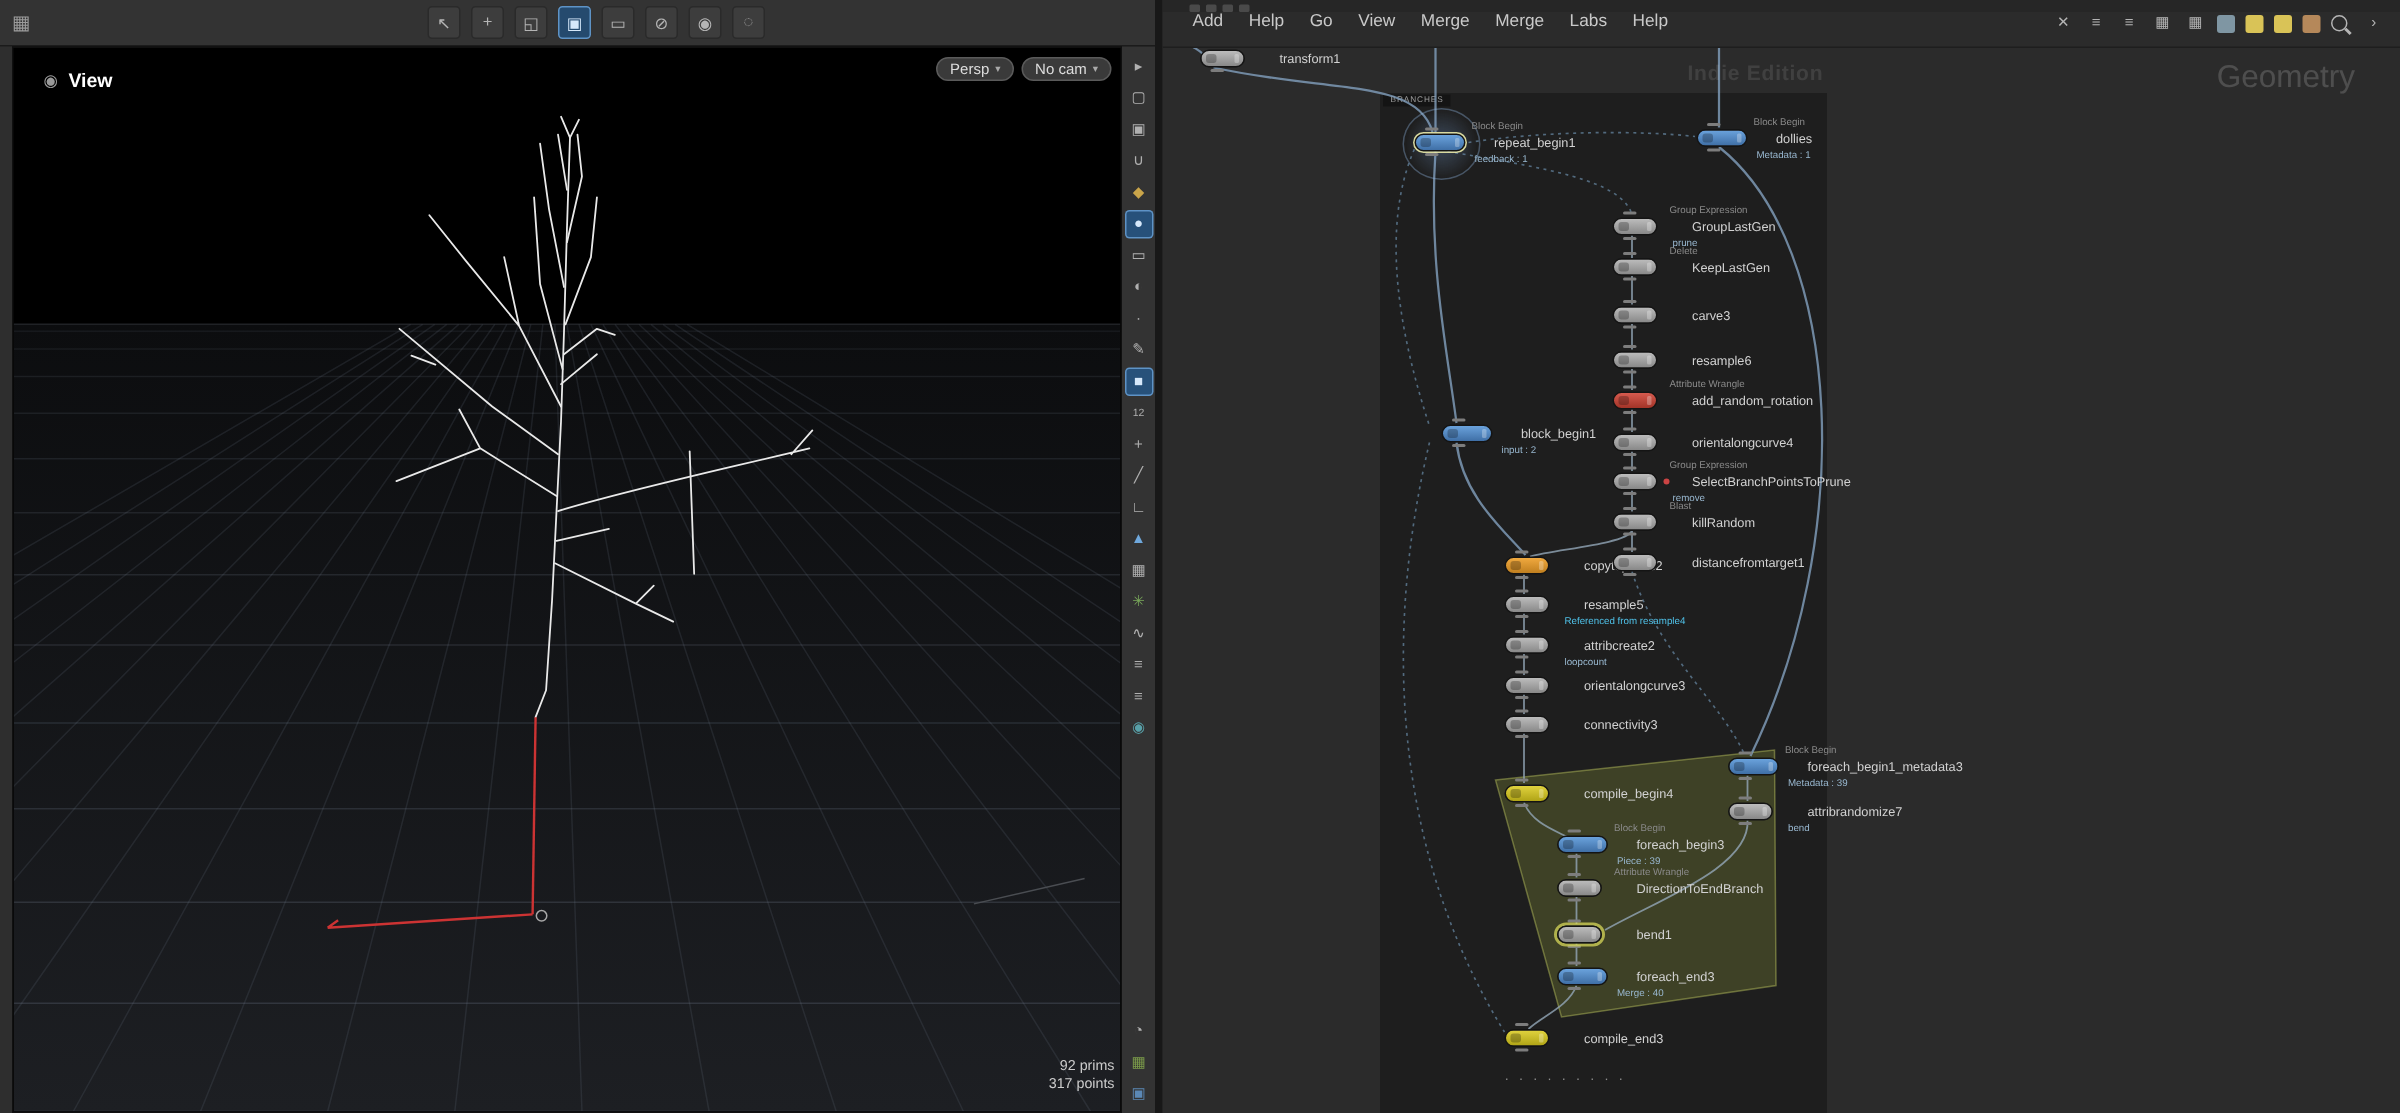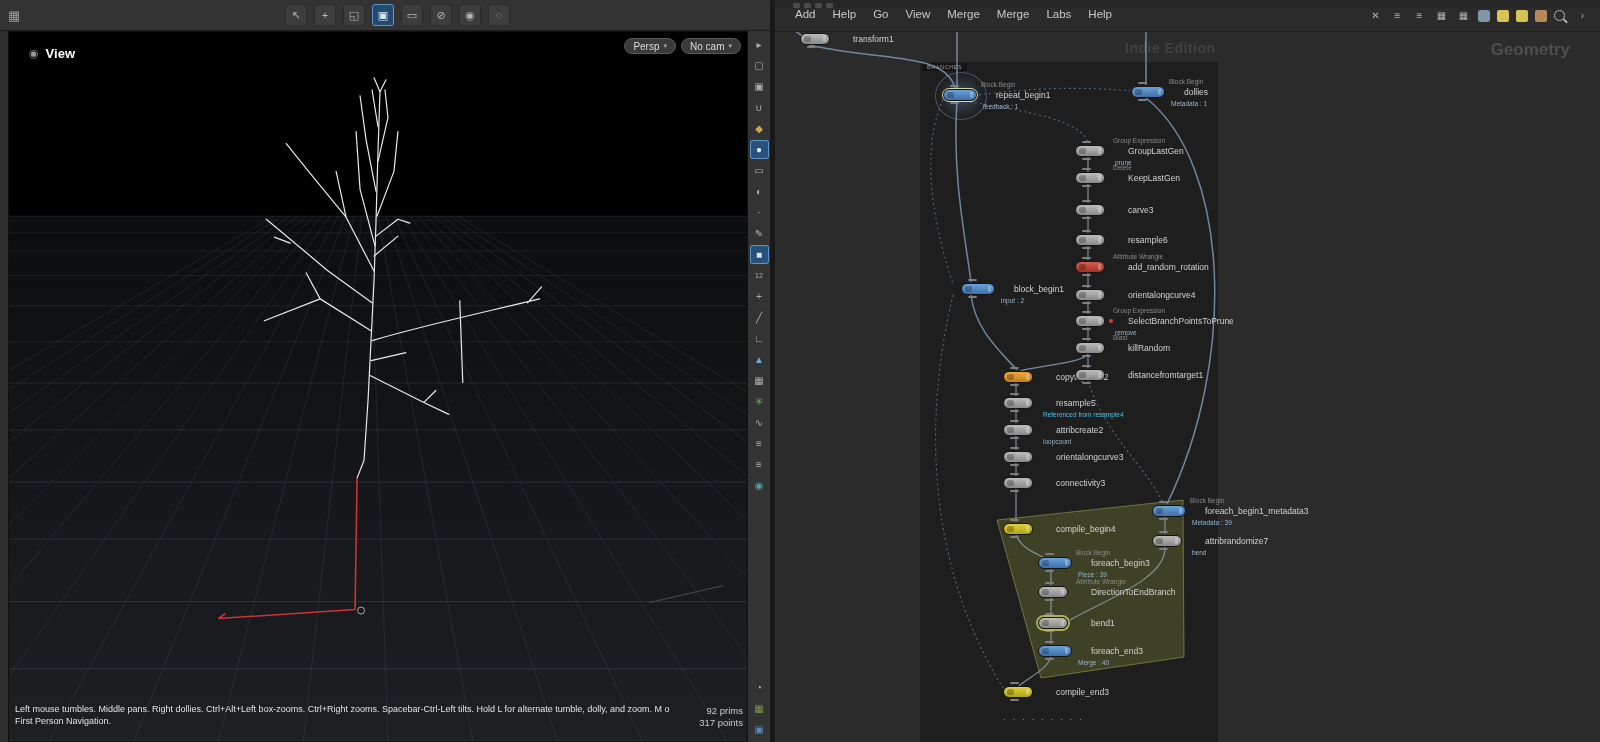--- a/index.html
+++ b/index.html
@@ -41,21 +41,21 @@
   .menu-item{color:#c9c9c9;font-size:11.5px;margin-right:17px;cursor:default;}
   .menu-icons{margin-left:auto;display:flex;gap:7px;align-items:center;}
   .mi{width:15px;height:15px;font-size:10px;color:#b5b5b5;display:flex;align-items:center;justify-content:center;}
   .mi.square{border-radius:2px;width:12px;height:12px;}
   .mi.mag{width:9px;height:9px;border:1.5px solid #b5b5b5;border-radius:50%;position:relative;margin-right:3px;}
   .mi.mag::after{content:"";position:absolute;width:5px;height:1.5px;background:#b5b5b5;transform:rotate(45deg);right:-4px;bottom:-1px;}
 
   .backdrop{position:absolute;left:145px;top:62px;width:298px;height:680px;background:#1e1e1e;}
   .backdrop-tab{position:absolute;left:2px;top:1px;background:#141414;color:#9d9d9d;font-size:5.5px;padding:1px 5px;letter-spacing:.6px;}
   .watermark{position:absolute;left:350px;top:40px;font-size:14px;font-weight:bold;color:rgba(255,255,255,0.10);letter-spacing:.5px;z-index:3;}
-  .pane-label{position:absolute;right:30px;top:40px;font-size:17px;font-weight:bold;color:rgba(255,255,255,0.17);z-index:3;}
+  .pane-label{position:absolute;right:30px;top:40px;font-size:21px;font-weight:normal;color:rgba(255,255,255,0.17);z-index:3;}
   #wires{position:absolute;left:0;top:0;width:100%;height:100%;z-index:2;pointer-events:none;}
   #nodesLayer{position:absolute;left:0;top:0;width:100%;height:100%;z-index:4;}
 
   .node-wrap{position:absolute;width:0;height:0;}
   .nbody{position:absolute;left:0;top:0;height:12px;border-radius:6px;border:1px solid #141414;box-sizing:border-box;}
   .nbody::before{content:"";position:absolute;left:3px;top:2px;bottom:2px;width:7px;background:rgba(0,0,0,.25);border-radius:2px;}
   .nbody::after{content:"";position:absolute;right:3px;top:2px;bottom:2px;width:3px;background:rgba(255,255,255,.28);border-radius:1px;}
   .c-blue{background:linear-gradient(180deg,#6aa2dc,#3f6fa6);}
   .c-gray{background:linear-gradient(180deg,#bcbcbc,#888888);}
   .c-red{background:linear-gradient(180deg,#d65a4e,#a33428);}
@@ -182,24 +182,20 @@
         <div class="cam-buttons">
           <button>
             <span>Persp</span>
             <span class="caret">▾</span>
           </button>
           <button>
             <span>No cam</span>
             <span class="caret">▾</span>
           </button>
         </div>
-        <div class="vp-status">
-          <div>Left mouse tumbles. Middle pans. Right dollies. Ctrl+Alt+Left box-zooms. Ctrl+Right zooms. Spacebar-Ctrl-Left tilts. Hold L for alternate tumble, dolly, and zoom. M o</div>
-          <div>First Person Navigation.</div>
-        </div>
         <div class="vp-counts">
           <div>92 prims</div>
           <div>317 points</div>
         </div>
       </div>
       <div class="vp-side-toolbar">
         <div id="sideMain" style="display:flex;flex-direction:column;gap:4px;align-items:center;">
             <span class="side-icon">▸</span>
             <span class="side-icon">▢</span>
             <span class="side-icon">▣</span>

